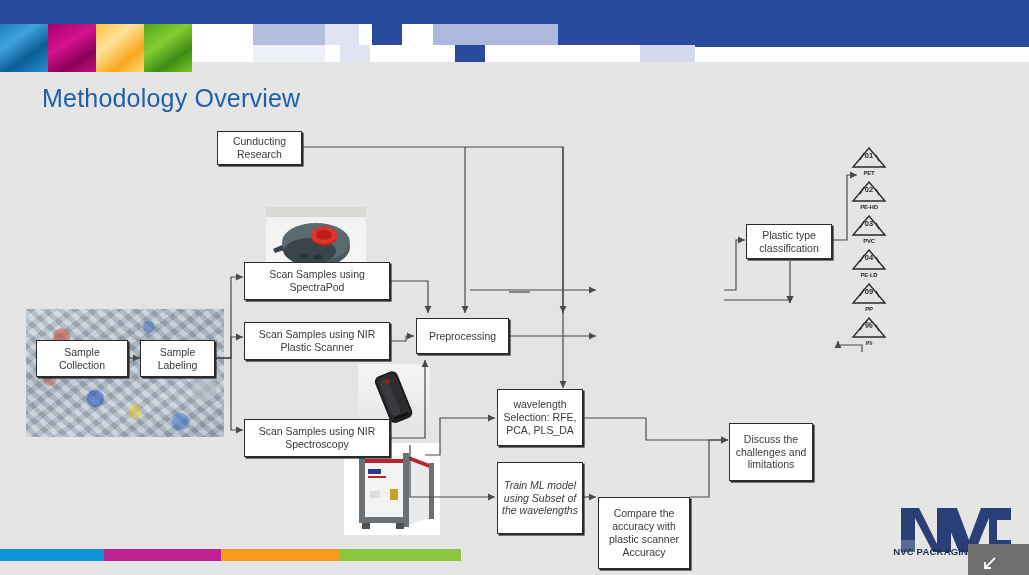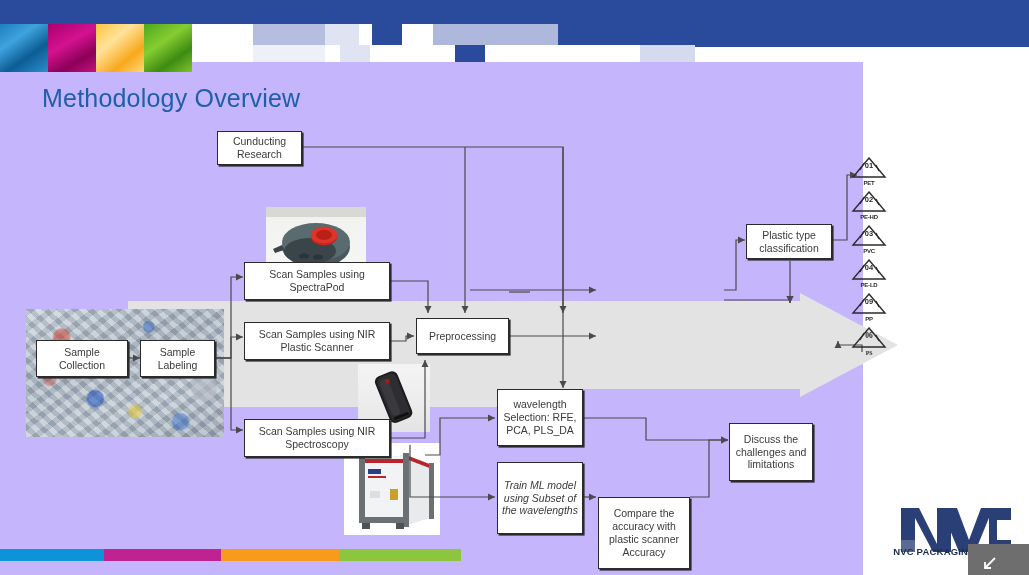--- a/index.html
+++ b/index.html
@@ -2,21 +2,21 @@
 <html><head>
 <meta charset="utf-8">
 <style>
   * { box-sizing: border-box; margin: 0; padding: 0; }
   html, body {
     width: 1029px; height: 575px;
     background: #ffffff;
     font-family: "Liberation Sans", sans-serif;
     overflow: hidden;
   }
-  #slide { position: relative; width: 863px; height: 575px; background:#c4b5fd; }
+  #slide { position: relative; width: 1029px; height: 575px; background:#e5e5e5; }
 
   
   .banner { position:absolute; left:0; top:0; width:1029px; height:62px; }
   .banner-base2 { position:absolute; left:0; top:0; width:1029px; height:62px; background:#2a4a9c; }
 
   
   .tile { position:absolute; top:24px; height:48px; }
   .t-blue  { left:0;   width:48px;  background:linear-gradient(145deg,#1d7fc0 0%,#3fa3dd 32%,#0c5d95 64%,#2b8fcc 100%); }
   .t-mag   { left:48px; width:48px; background:linear-gradient(150deg,#a8006e 0%,#d4128f 40%,#8c0059 72%,#c4117f 100%); }
   .t-org   { left:96px; width:48px; background:linear-gradient(140deg,#ffc43d 0%,#ffe39a 35%,#f8a81c 70%,#ffd873 100%); }
@@ -73,21 +73,21 @@
     display:flex; align-items:center; justify-content:center; text-align:center;
     color:#3a3a3a;
     font-size:10.5px; line-height:1.22;
     padding:2px 1px;
   }
 
   
   .conn { position:absolute; left:0; top:0; width:1029px; height:575px; pointer-events:none; }
 
   
-  .recy { position:absolute; width:36px;margin-top:10px; }
+  .recy { position:absolute; width:36px; }
   .recy .num {
     position:absolute; left:0; top:4px; width:36px; text-align:center;
     font-size:7.5px; color:#2b2b2b; font-weight:bold;
   }
   .recy .lbl {
     position:absolute; left:-4px; top:23px; width:44px; text-align:center;
     font-size:6px; color:#2b2b2b; font-weight:bold; letter-spacing:-0.2px;
   }
 
   

